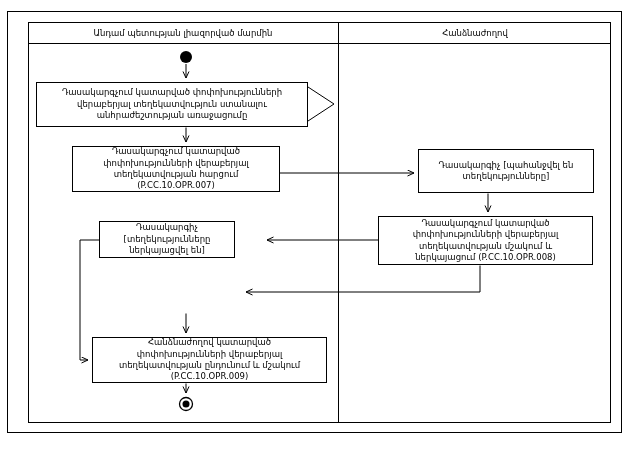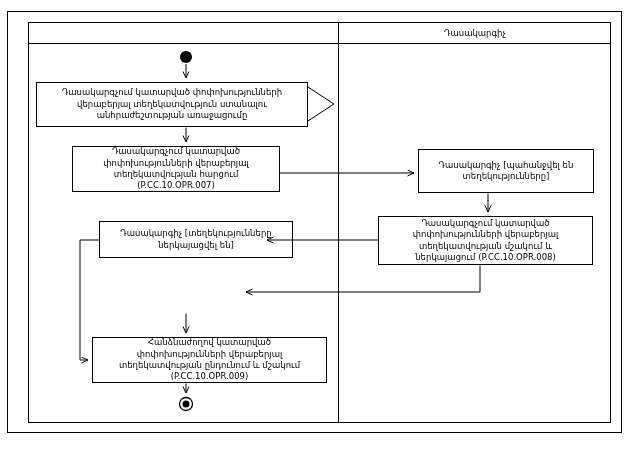--- a/index.html
+++ b/index.html
@@ -22,31 +22,32 @@
 </head>
 <body>
 
 <div class="canvas">
 
   <div class="frame outer-frame"></div>
   <div class="frame lane-frame"></div>
   <div class="lane-divider"></div>
   <div class="header-underline"></div>
 
-  <div class="lane-title lane-title-2">Դասակարգիչ</div>
+  <div class="lane-title lane-title-1">Անդամ պետության լիազորված մարմին</div>
+  <div class="lane-title lane-title-2">Հանձնաժողով</div>
 
   <div class="node" style="left:36px; top:82px; width:272px; height:45px;">Դասակարգչում կատարված փոփոխությունների վերաբերյալ տեղեկատվություն ստանալու անհրաժեշտության առաջացումը</div>
 
   <div class="node" style="left:72px; top:146px; width:208px; height:46px;">Դասակարգչում կատարված փոփոխությունների վերաբերյալ տեղեկատվության հարցում (P.CC.10.OPR.007)</div>
 
   <div class="node" style="left:418px; top:149px; width:176px; height:44px;">Դասակարգիչ [պահանջվել են տեղեկությունները]</div>
 
   <div class="node" style="left:378px; top:216px; width:215px; height:49px;">Դասակարգչում կատարված փոփոխությունների վերաբերյալ տեղեկատվության մշակում և ներկայացում (P.CC.10.OPR.008)</div>
 
-  <div class="node" style="left:99px; top:221px; width:194px; height:37px;">Դասակարգիչ [տեղեկությունները ներկայացվել են]</div>
+  <div class="node" style="left:99px; top:221px; width:136px; height:37px;">Դասակարգիչ [տեղեկությունները ներկայացվել են]</div>
 
 
   <div class="node" style="left:92px; top:337px; width:235px; height:46px;">Հանձնաժողով կատարված փոփոխությունների վերաբերյալ տեղեկատվության ընդունում և մշակում (P.CC.10.OPR.009)</div>
 
   <svg class="overlay" width="630" height="449" viewBox="0 0 630 449">
     <defs>
       <marker id="arr" markerWidth="9" markerHeight="8" refX="7" refY="3.5" orient="auto">
         <path d="M0.5,0.5 L7,3.5 L0.5,6.5" fill="none" stroke="#000" stroke-width="1"></path>
       </marker>
     </defs>

